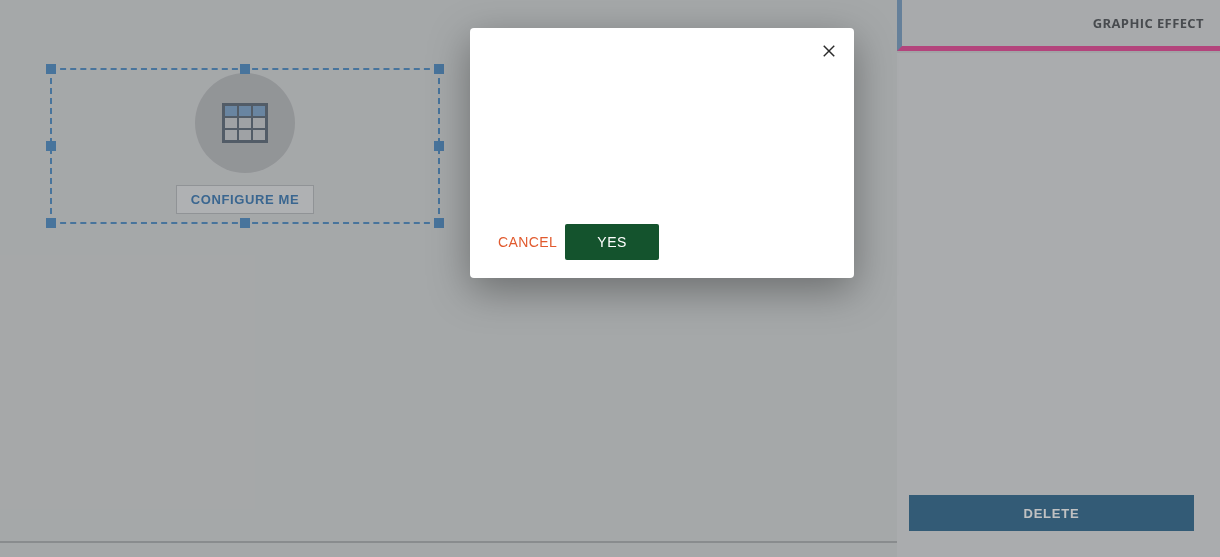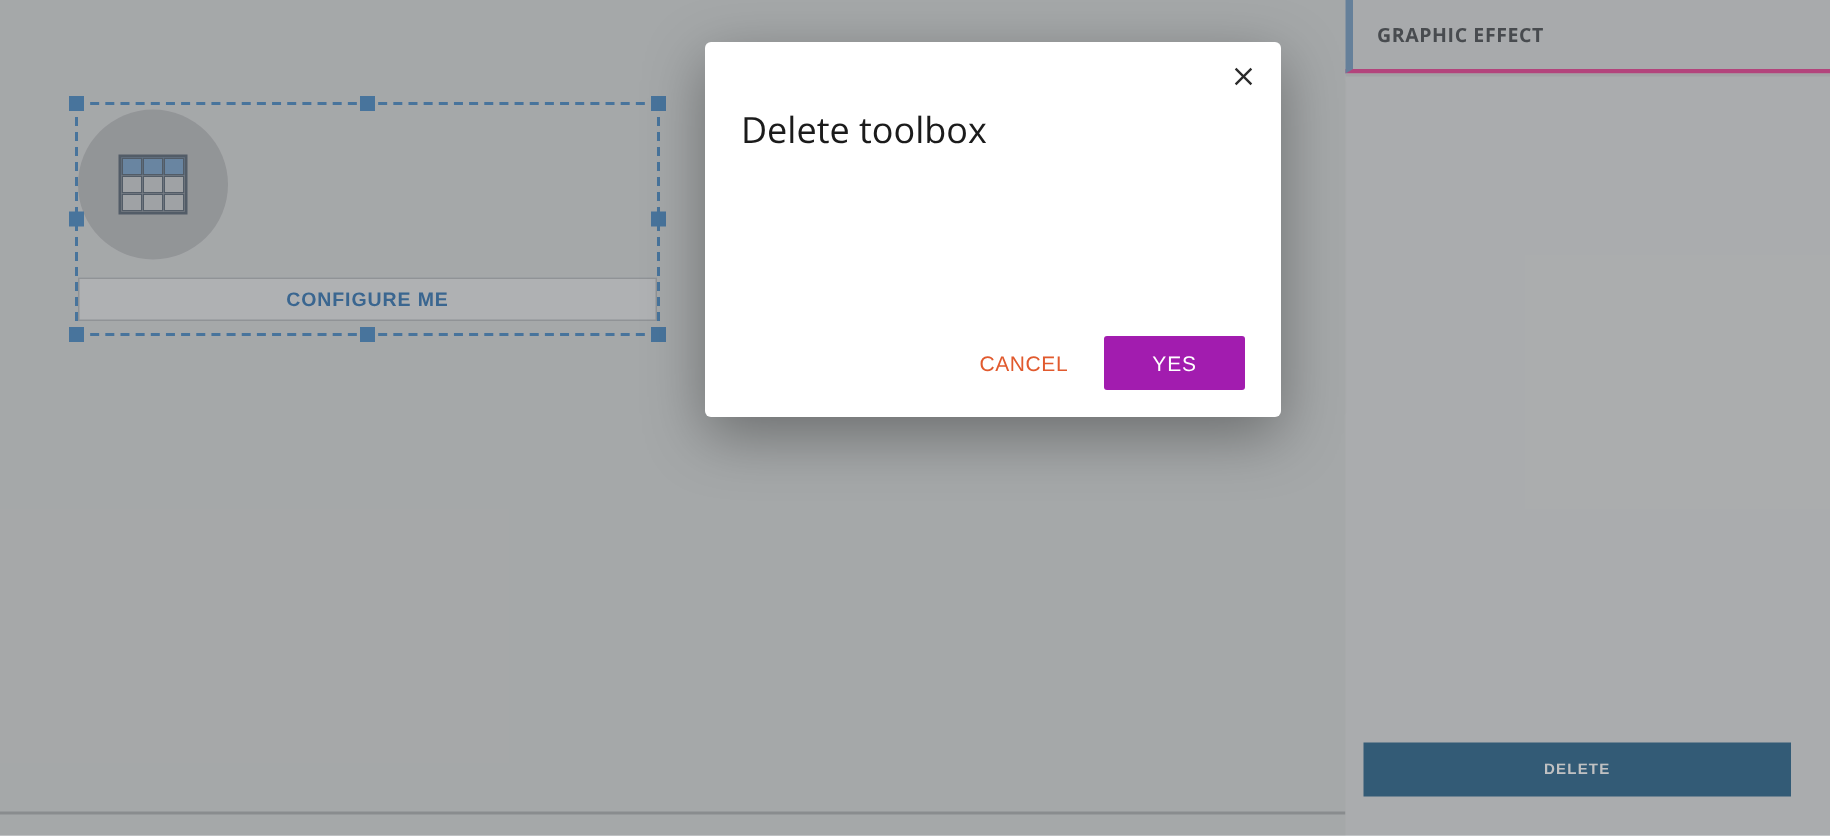--- a/index.html
+++ b/index.html
@@ -32,20 +32,21 @@
 
   .selection {
     position: absolute;
     left: 50px;
     top: 68px;
     width: 390px;
     height: 156px;
     border: 2px dashed #4f8ec8;
     display: flex;
     flex-direction: column;
+    align-items: center;
     justify-content: center;
   }
   .handle {
     position: absolute;
     width: 10px;
     height: 10px;
     background: #4f8ec8;
   }
   .h-tl { top: -6px; left: -6px; }
   .h-tc { top: -6px; left: calc(50% - 5px); }
@@ -95,43 +96,44 @@
   .sidebar {
     position: absolute;
     right: 0;
     top: 0;
     width: 323px;
     height: 557px;
     background: #dfe1e2;
   }
   .acc-item {
     border-top: 1px solid #c7c9cb;
-    border-bottom: 3px solid #ec4899;
+    border-bottom: 5px solid #ec4899;
     border-left: 5px solid #7aa0c4;
     background: #dcdedf;
     padding: 14px 16px;
     font-size: 13px;
     font-weight: 700;
     color: #4e5256;
     letter-spacing: 0.4px;
     cursor: pointer;
     margin-bottom: 0;
+    text-align: right;
   }
   .acc-item.first { border-top: none; }
   .acc-gap { height: 2px; background: #d3d5d6; }
 
   .delete-bar {
     position: absolute;
     left: 12px;
     right: 26px;
     bottom: 26px;
     height: 36px;
     background: #30698f;
     color: #fff;
-    font-size: 10px;
+    font-size: 13px;
     font-weight: 600;
     letter-spacing: 0.8px;
     border: none;
     cursor: pointer;
   }
 
   
   .scrim {
     position: absolute;
     inset: 0;
@@ -169,36 +171,35 @@
     margin-top: 18px;
   }
   .dialog p {
     margin-top: 16px;
     font-size: 14px;
     color: #4e5256;
   }
   .dialog .actions {
     margin-top: auto;
     display: flex;
-    justify-content: flex-end;
     align-items: center;
-    gap: 20px;
+    gap: 4px;
   }
   .btn-cancel {
     background: none;
     border: none;
     color: #e15a2e;
     font-size: 14px;
     font-weight: 500;
     letter-spacing: 0.4px;
     cursor: pointer;
     padding: 10px 4px;
   }
   .btn-yes {
-    background: #a21caf;
+    background: #14532d;
     border: none;
     color: #fff;
     font-size: 14px;
     font-weight: 500;
     letter-spacing: 0.6px;
     padding: 10px 32px;
     border-radius: 2px;
     cursor: pointer;
   }
 </style>
@@ -247,19 +248,18 @@
 <div class="scrim"></div>
 
 <div class="dialog">
   <span class="close">
     <svg viewBox="0 0 24 24" width="18" height="18" stroke="currentColor" stroke-width="2" fill="none">
       <line x1="5" y1="5" x2="19" y2="19"></line>
       <line x1="19" y1="5" x2="5" y2="19"></line>
     </svg>
   </span>
 
-  <h1>Delete toolbox</h1>
 
   <div class="actions">
     <button class="btn-cancel">CANCEL</button>
     <button class="btn-yes">YES</button>
   </div>
 </div>
 
 </body></html>

